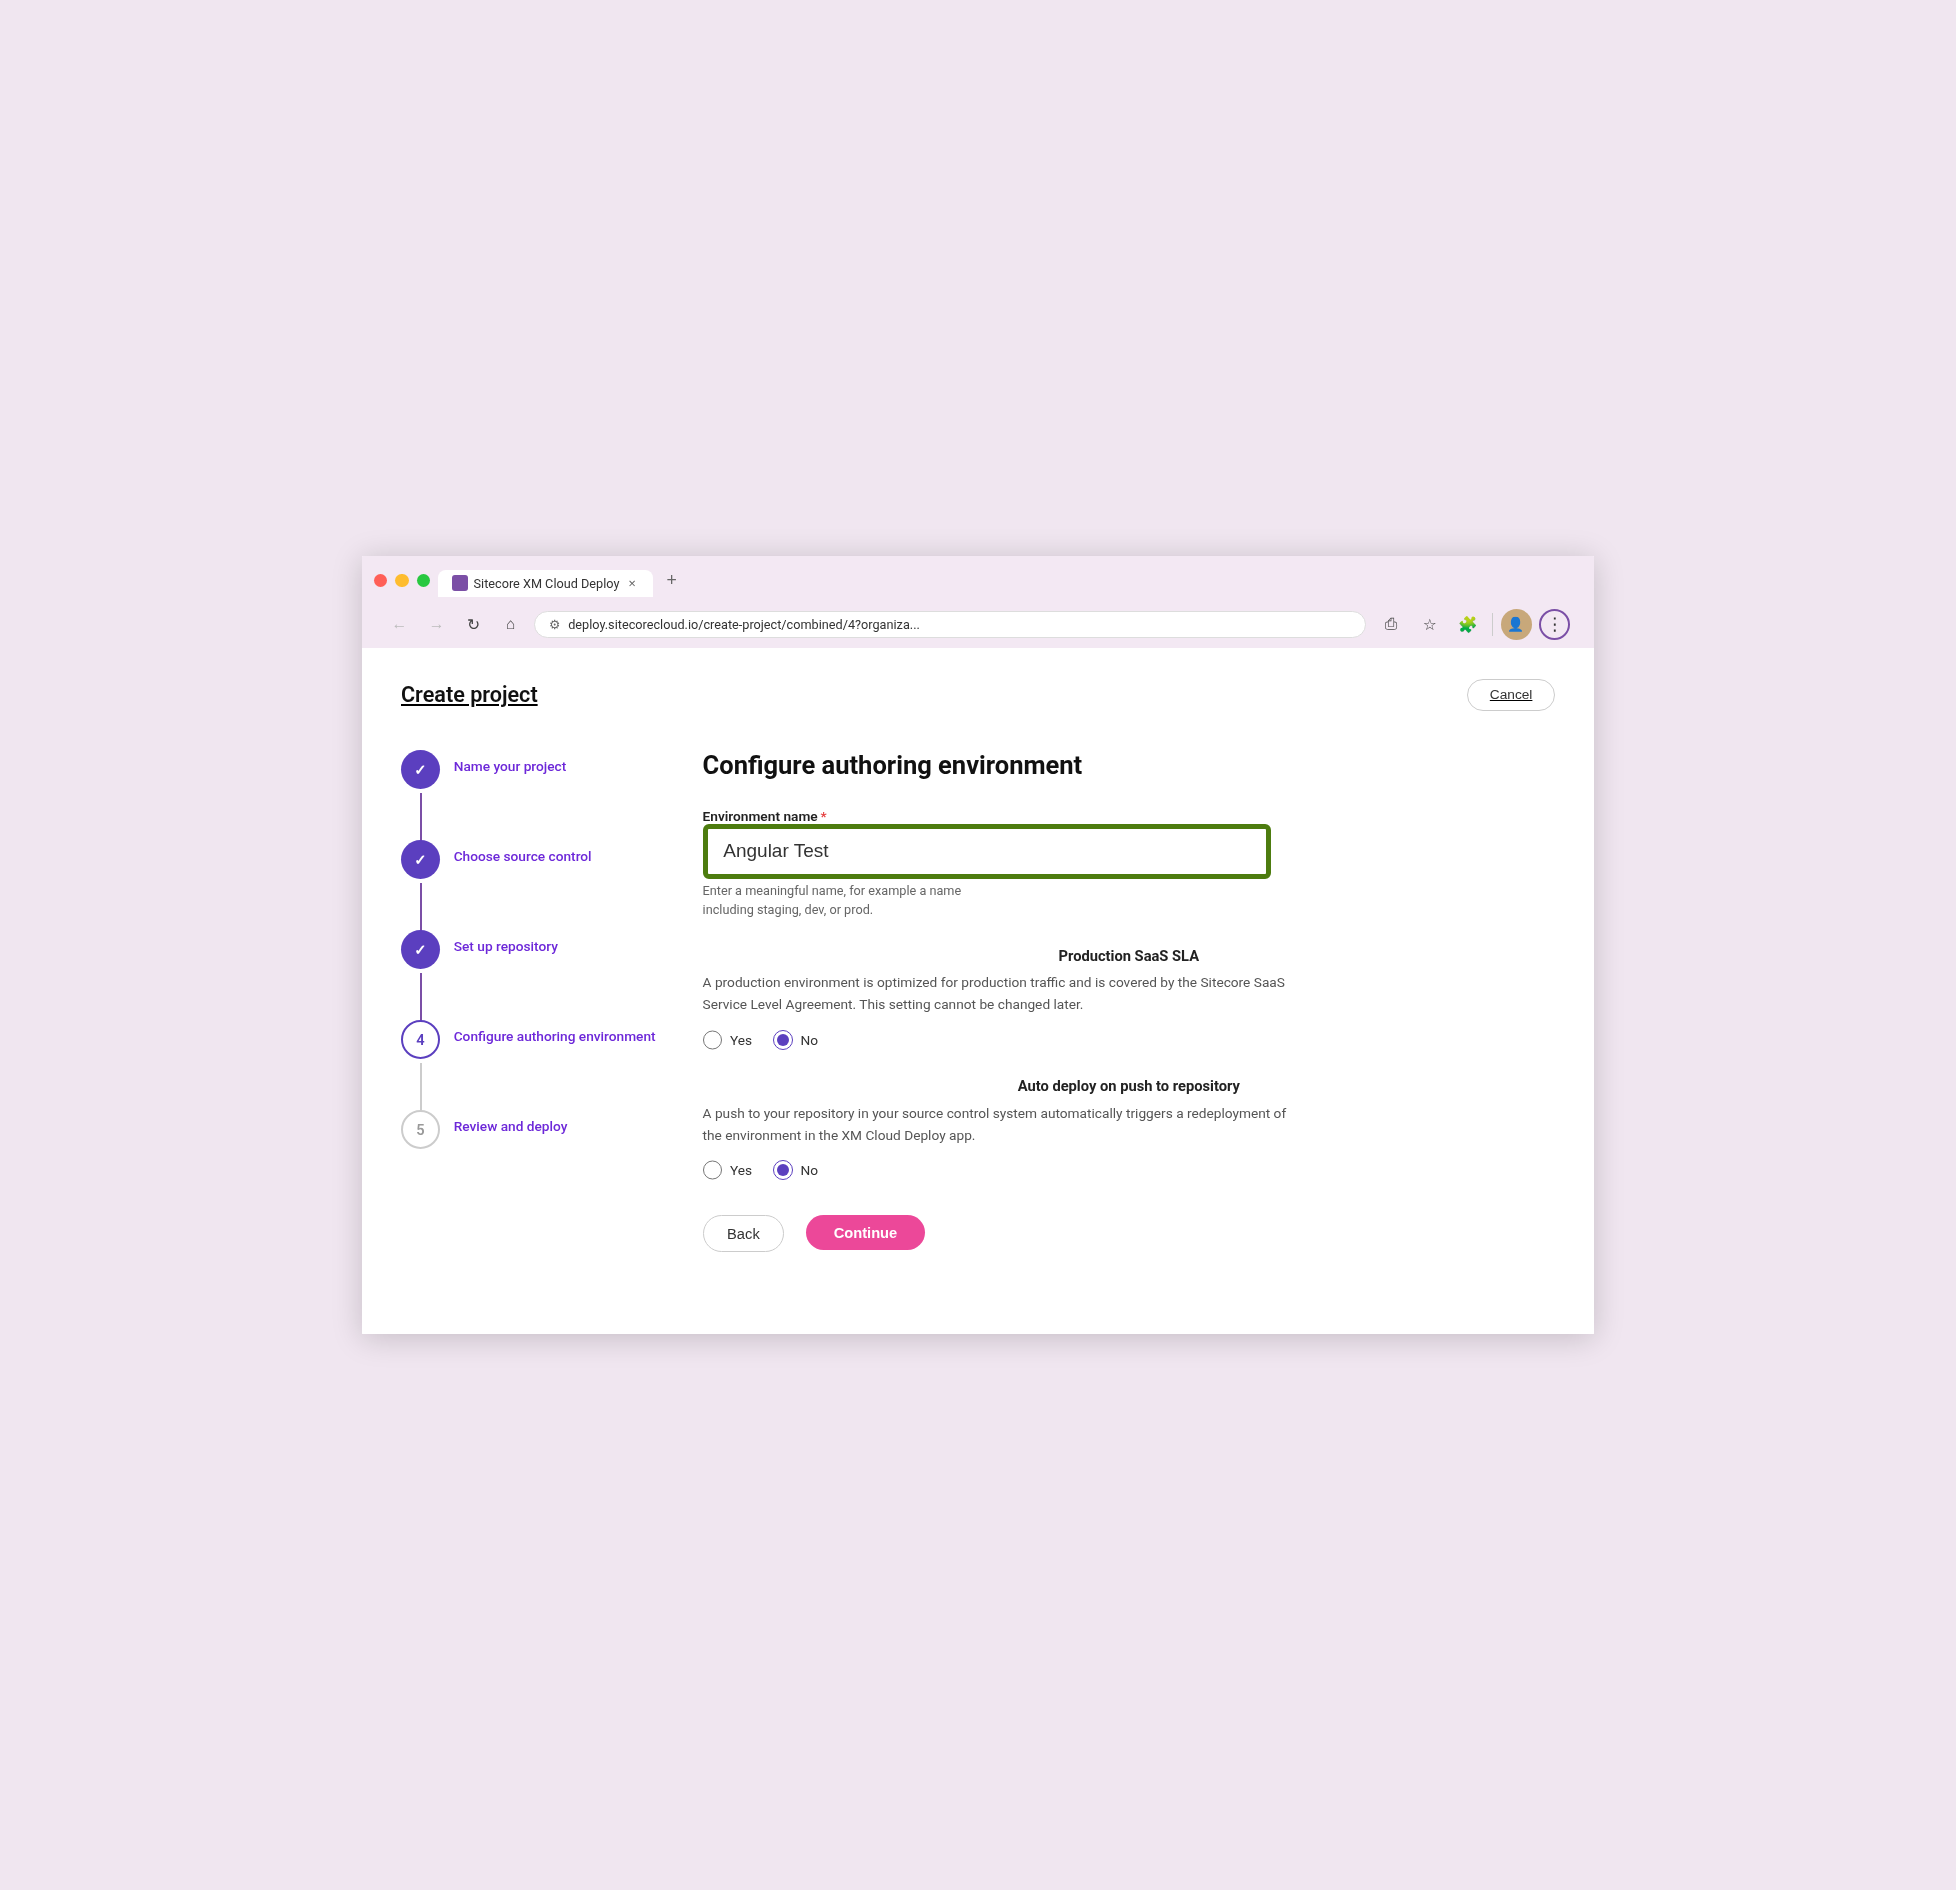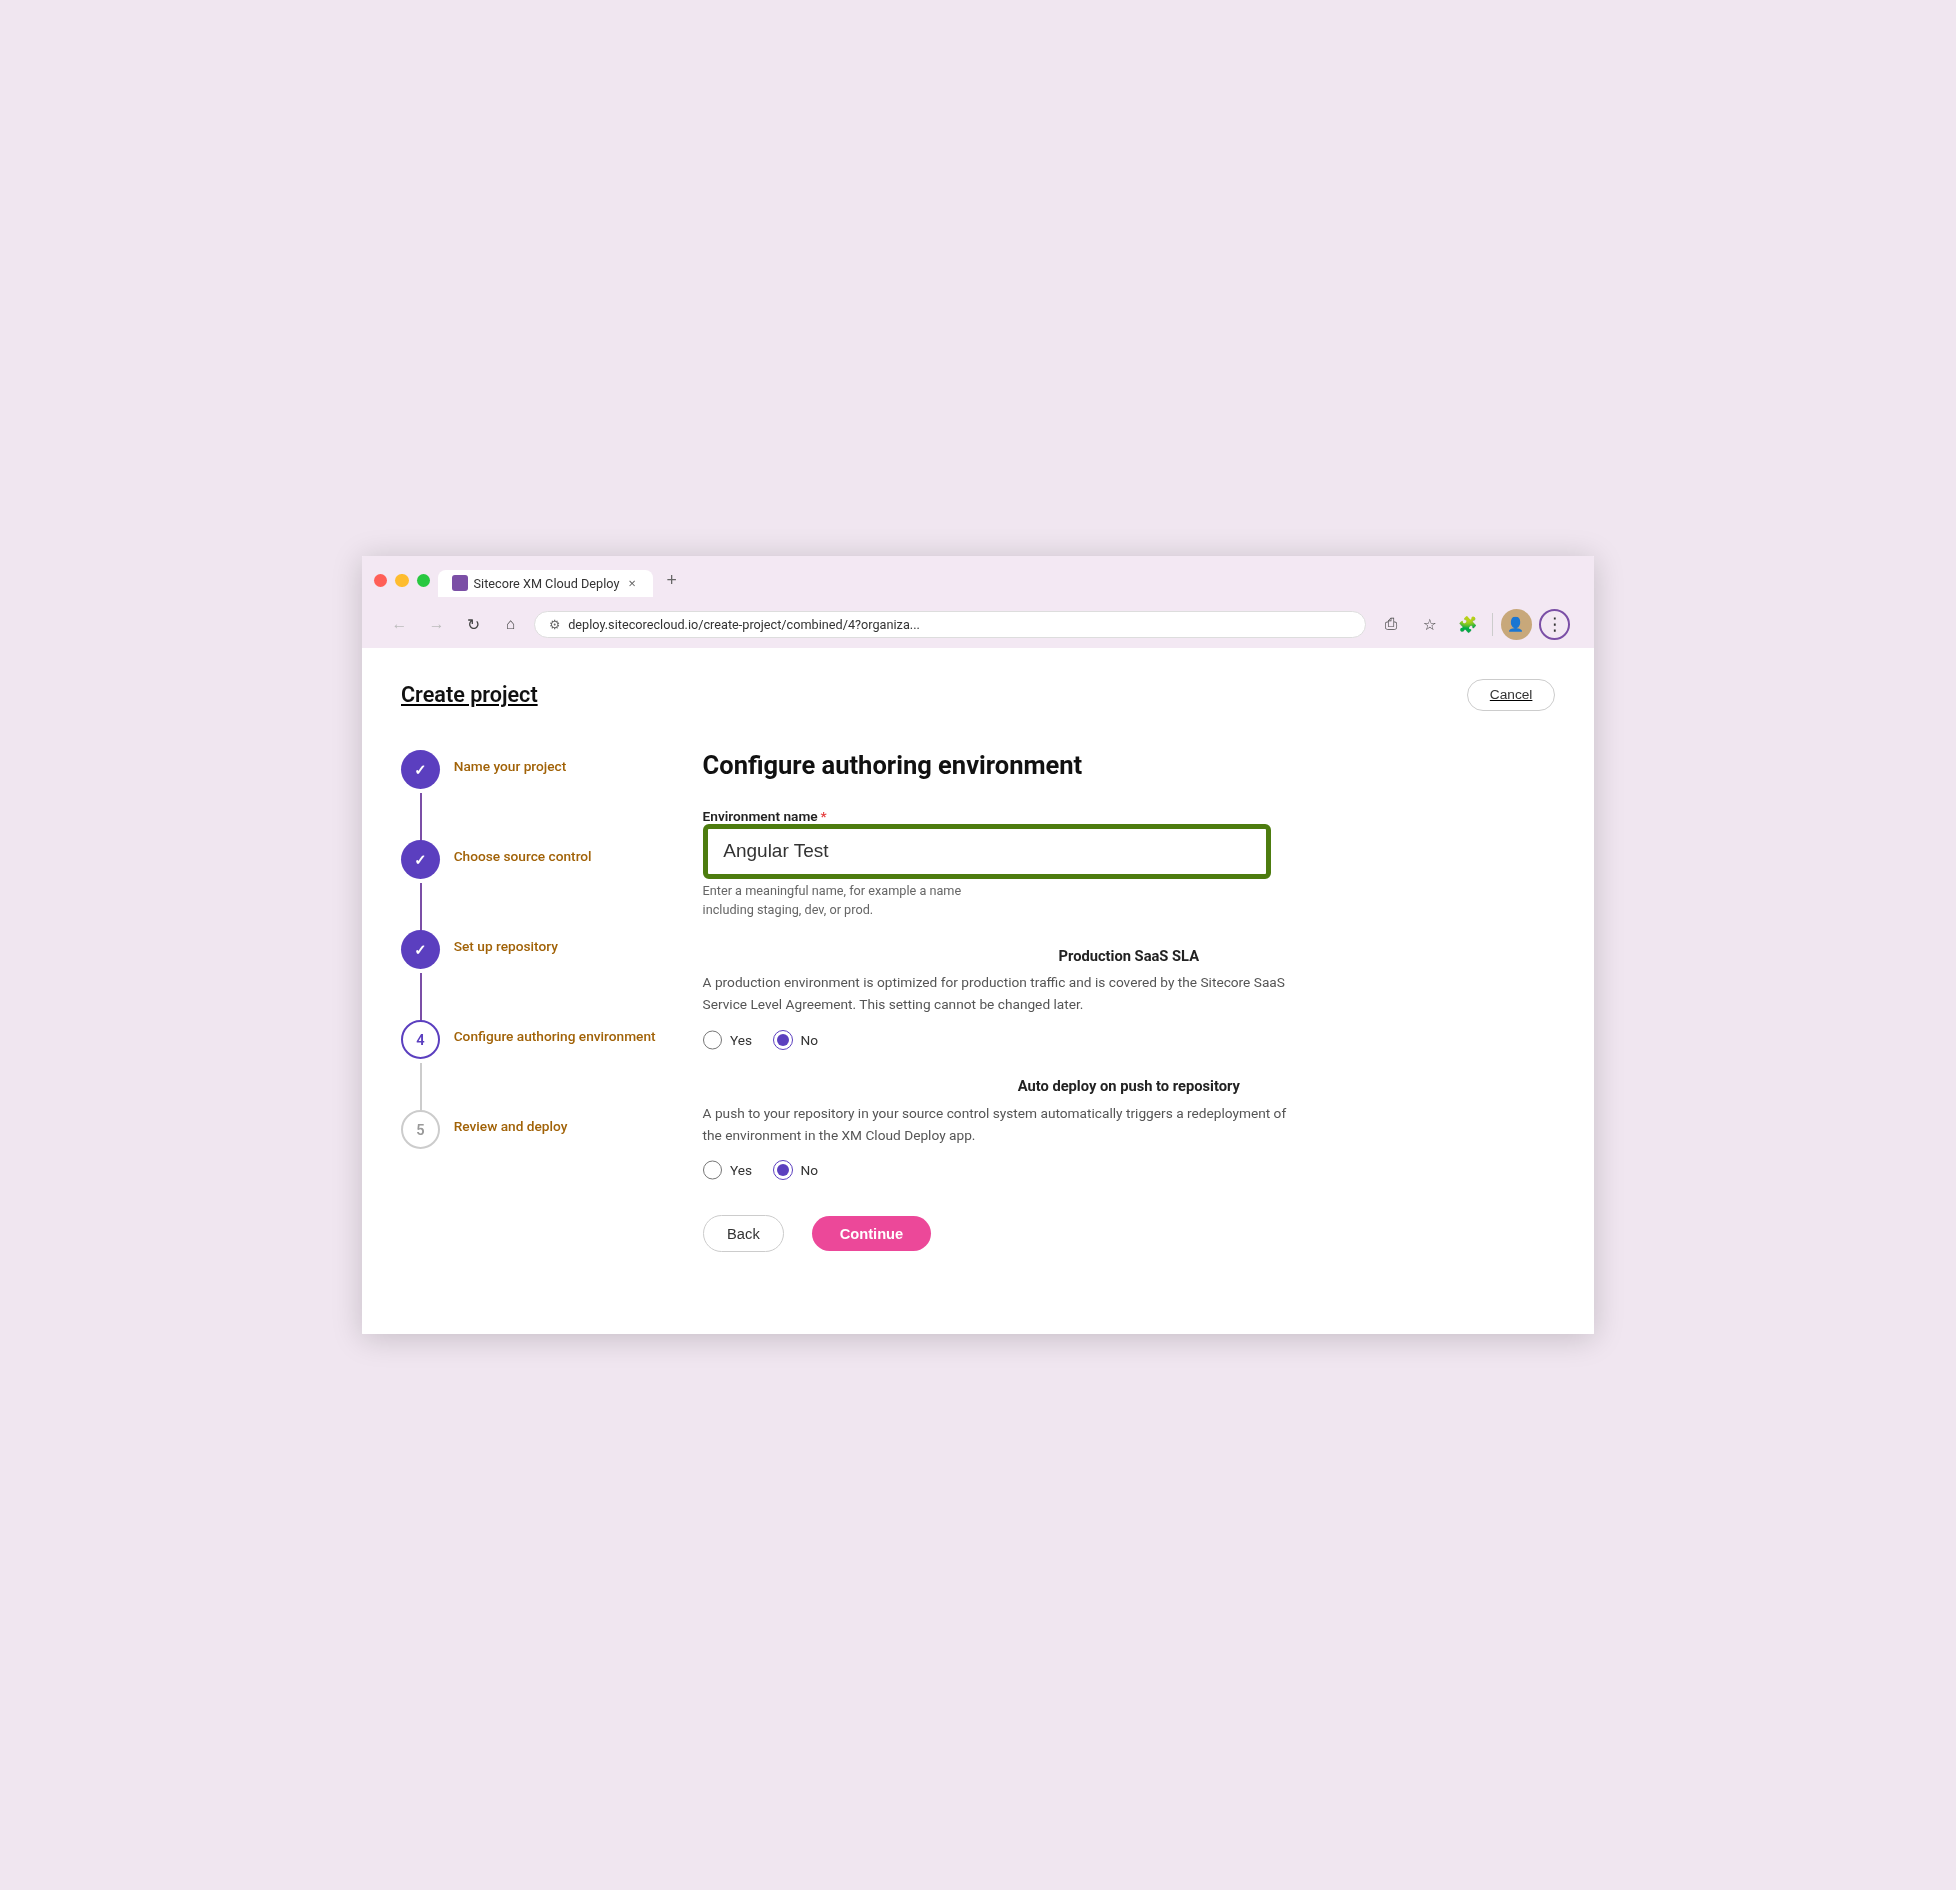--- a/index.html
+++ b/index.html
@@ -244,21 +244,21 @@
 
     .step-circle.pending {
       background: white;
       border: 2px solid #ccc;
       color: #999;
     }
 
     .step-label {
       padding-top: 7.8px;
       font-size: 13.7px;
-      color: #a16207;
+      color: #6d28d9;
       font-weight: 500;
       line-height: 1.3;
     }
 
     
     .form-area {
       flex: 1;
     }
 
     .form-title {
@@ -335,23 +335,23 @@
 
     .radio-input {
       width: 19.6px; height: 19.6px;
       cursor: pointer;
       accent-color: #5b3fbf;
     }
 
     
     .btn-row {
       display: flex;
-      gap: 28px;
+      gap: 22px;
       margin-top: 35px;
-      align-items: center;
+      align-items: flex-start;
     }
 
     .back-btn {
       padding: 9.8px 23.5px;
       border: 1px solid #ccc;
       border-radius: 19.6px;
       background: white;
       font-size: 14.7px;
       cursor: pointer;
       color: #333;

